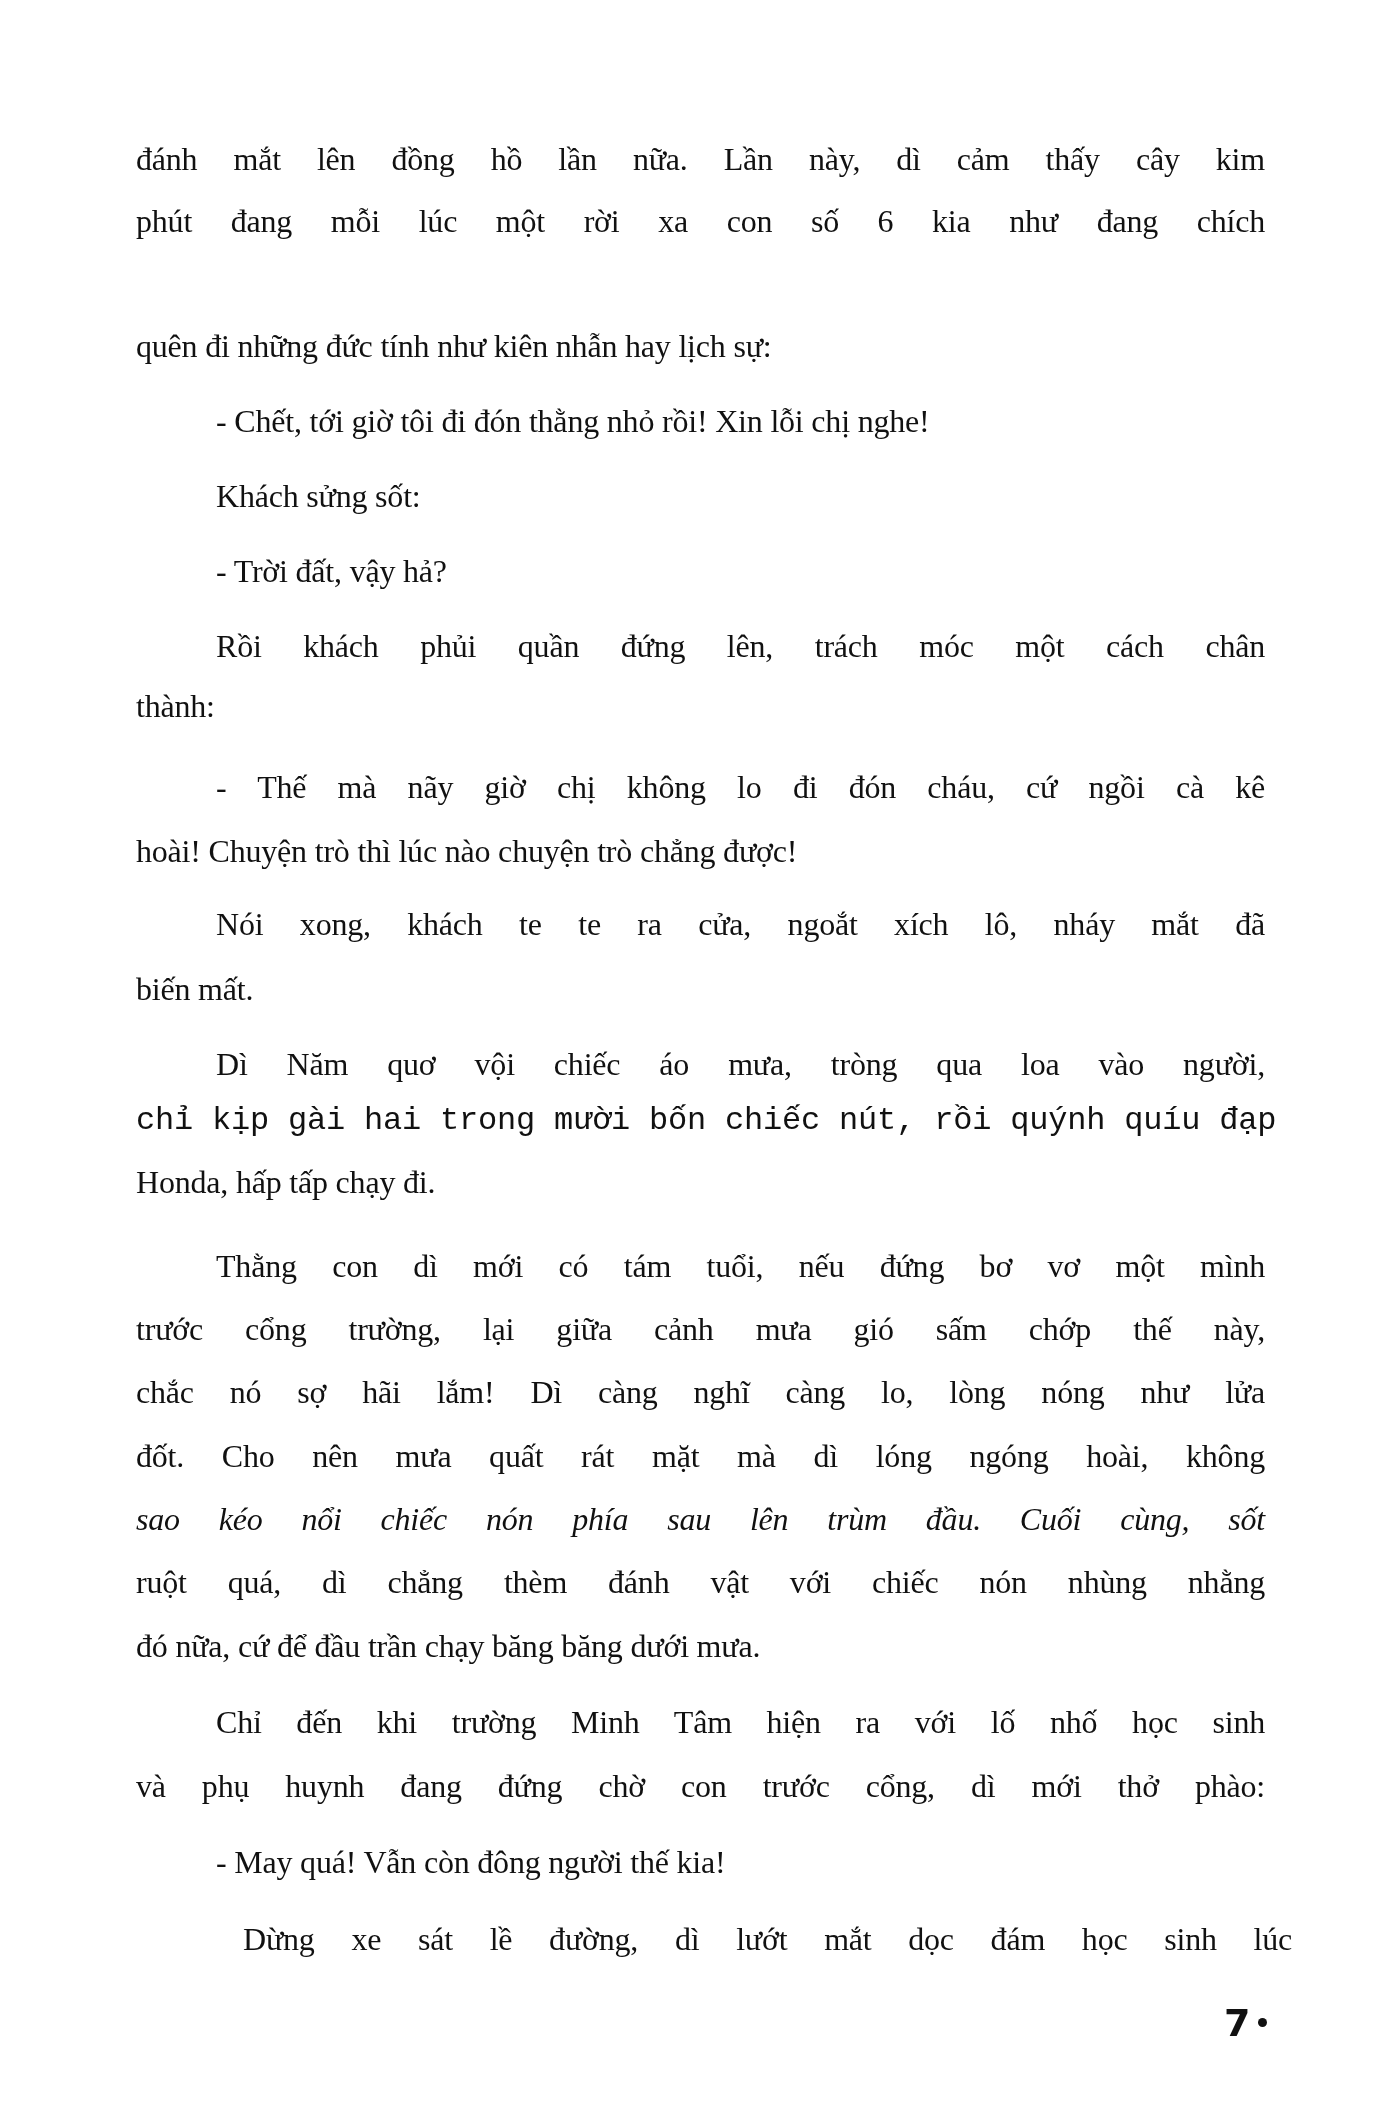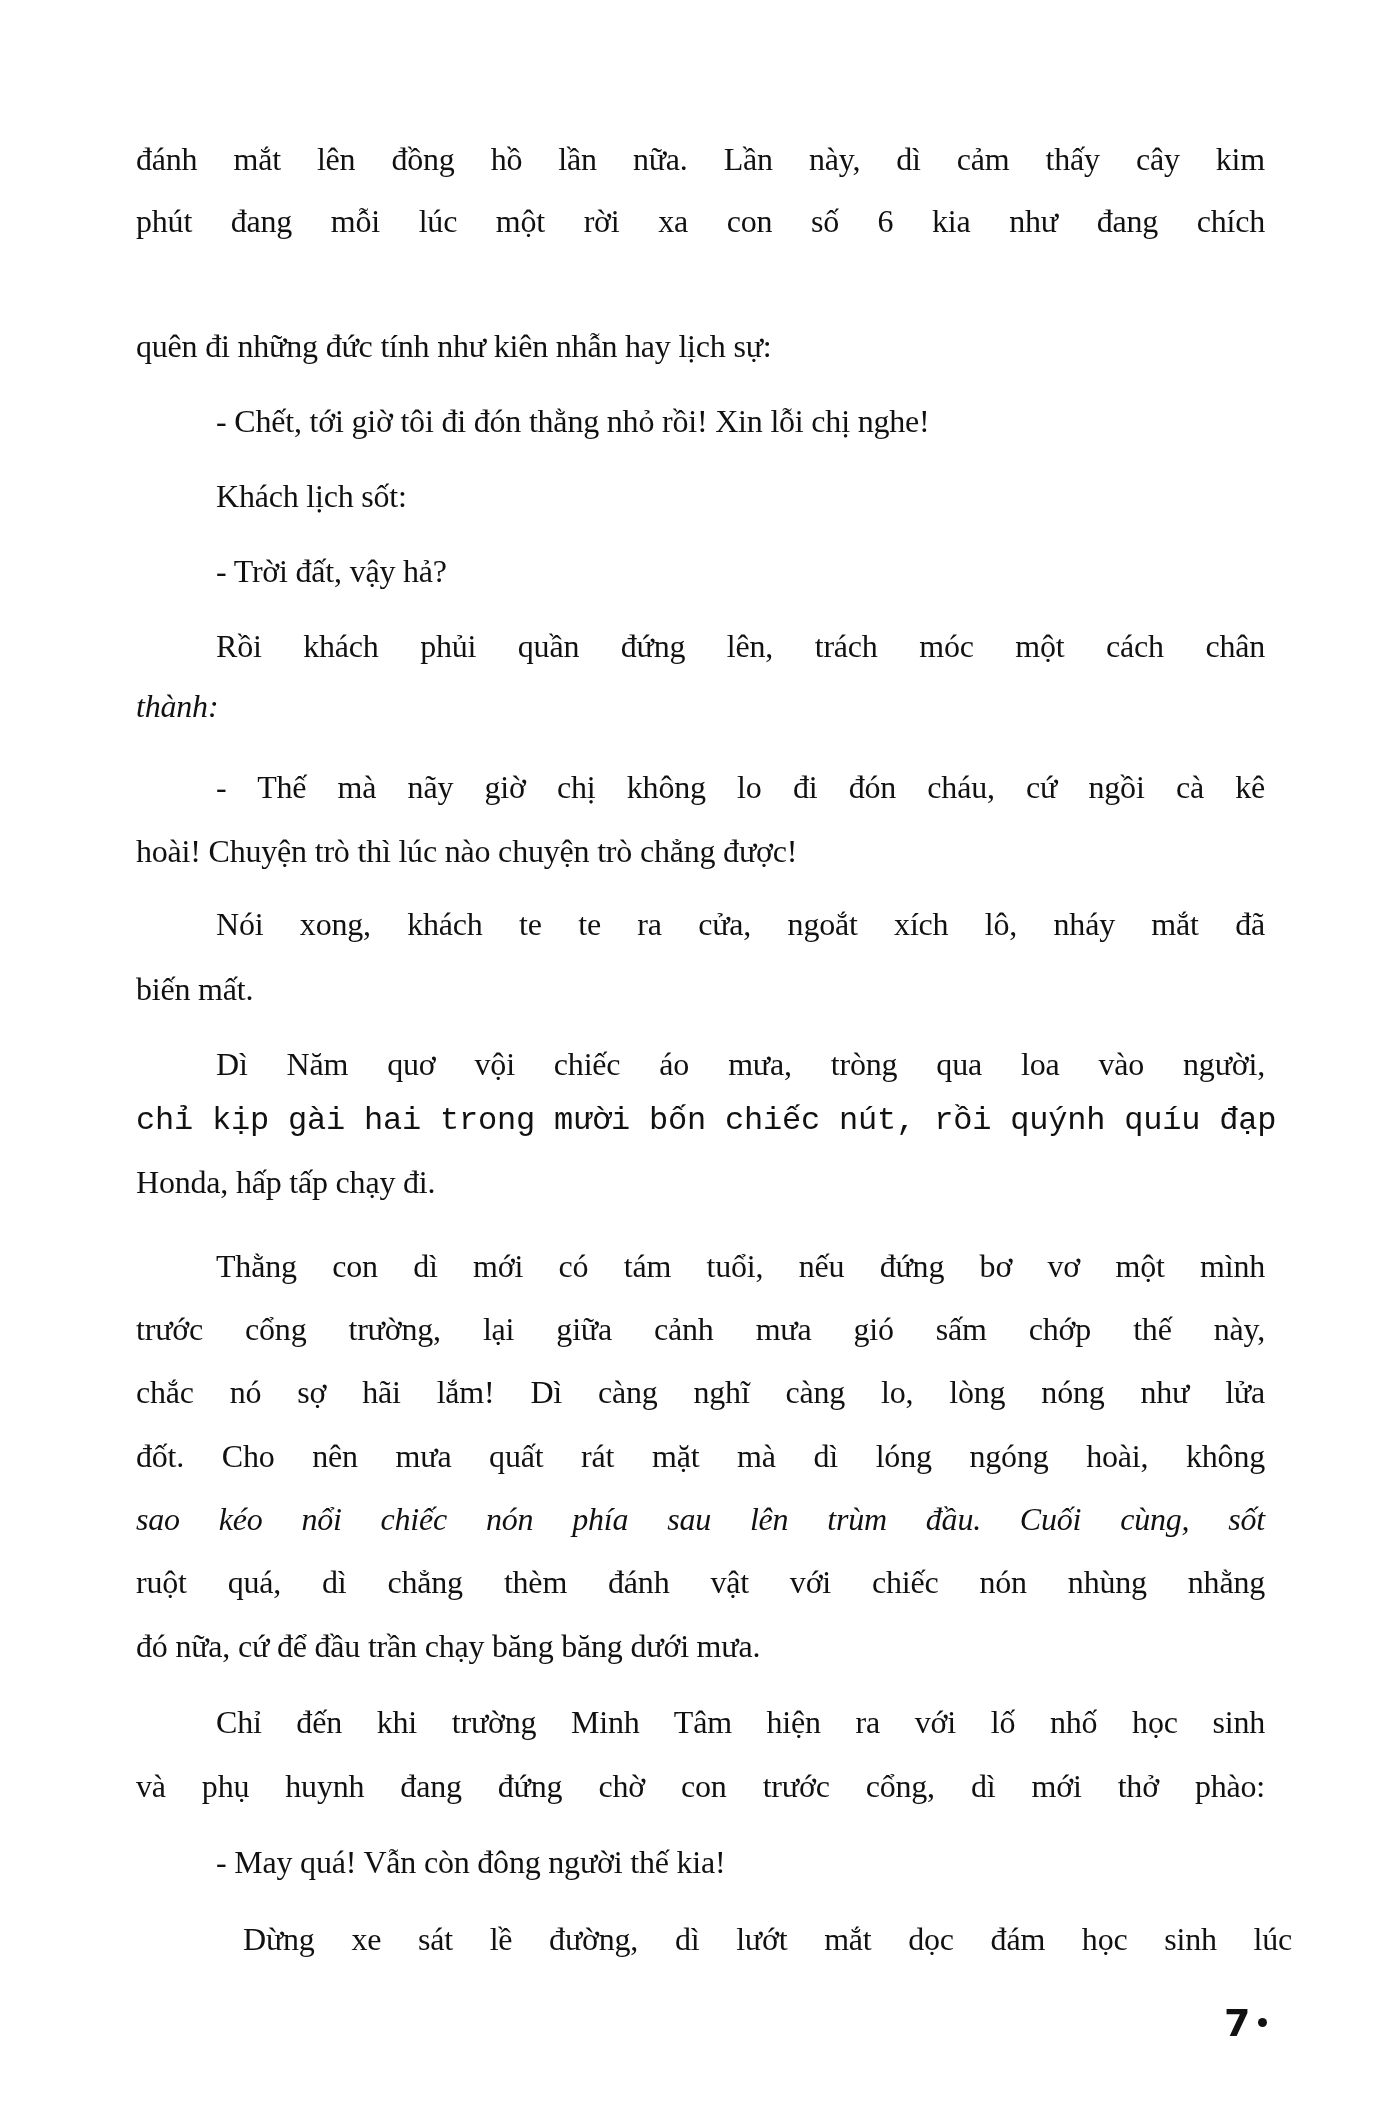--- a/index.html
+++ b/index.html
@@ -69,26 +69,26 @@
 <body>
 
 <div class="page">
 
   <div class="line" style="top: 128px; white-space: nowrap;">đánh mắt lên đồng hồ lần nữa. Lần này, dì cảm thấy cây kim</div>
   <div class="line" style="top: 190px; white-space: nowrap;">phút đang mỗi lúc một rời xa con số 6 kia như đang chích</div>
   <div class="line last" style="top: 315px; white-space: nowrap;">quên đi những đức tính như kiên nhẫn hay lịch sự:</div>
 
   <div class="line indent last" style="top: 390px; white-space: nowrap;">- Chết, tới giờ tôi đi đón thằng nhỏ rồi! Xin lỗi chị nghe!</div>
 
-  <div class="line indent last" style="top: 465px; white-space: nowrap;">Khách lịch sốt:</div>
+  <div class="line indent last" style="top: 465px; white-space: nowrap;">Khách sửng sốt:</div>
 
   <div class="line indent last" style="top: 540px; white-space: nowrap;">- Trời đất, vậy hả?</div>
 
   <div class="line indent" style="top: 615px; white-space: nowrap;">Rồi khách phủi quần đứng lên, trách móc một cách chân</div>
-  <div class="line last" style="top: 675px; white-space: nowrap; font-style: italic;">thành:</div>
+  <div class="line last" style="top: 675px; white-space: nowrap;">thành:</div>
 
   <div class="line indent" style="top: 756px; white-space: nowrap;">- Thế mà nãy giờ chị không lo đi đón cháu, cứ ngồi cà kê</div>
   <div class="line last" style="top: 820px; white-space: nowrap;">hoài! Chuyện trò thì lúc nào chuyện trò chẳng được!</div>
 
   <div class="line indent" style="top: 893px; white-space: nowrap;">Nói xong, khách te te ra cửa, ngoắt xích lô, nháy mắt đã</div>
   <div class="line last" style="top: 958px; white-space: nowrap;">biến mất.</div>
 
   <div class="line indent" style="top: 1033px; white-space: nowrap;">Dì Năm quơ vội chiếc áo mưa, tròng qua loa vào người,</div>
   <div class="line" style="top: 1090px; white-space: nowrap; font-family: Liberation Mono, monospace;">chỉ kịp gài hai trong mười bốn chiếc nút, rồi quýnh quíu đạp</div>
   <div class="line last" style="top: 1151px; white-space: nowrap;">Honda, hấp tấp chạy đi.</div>

